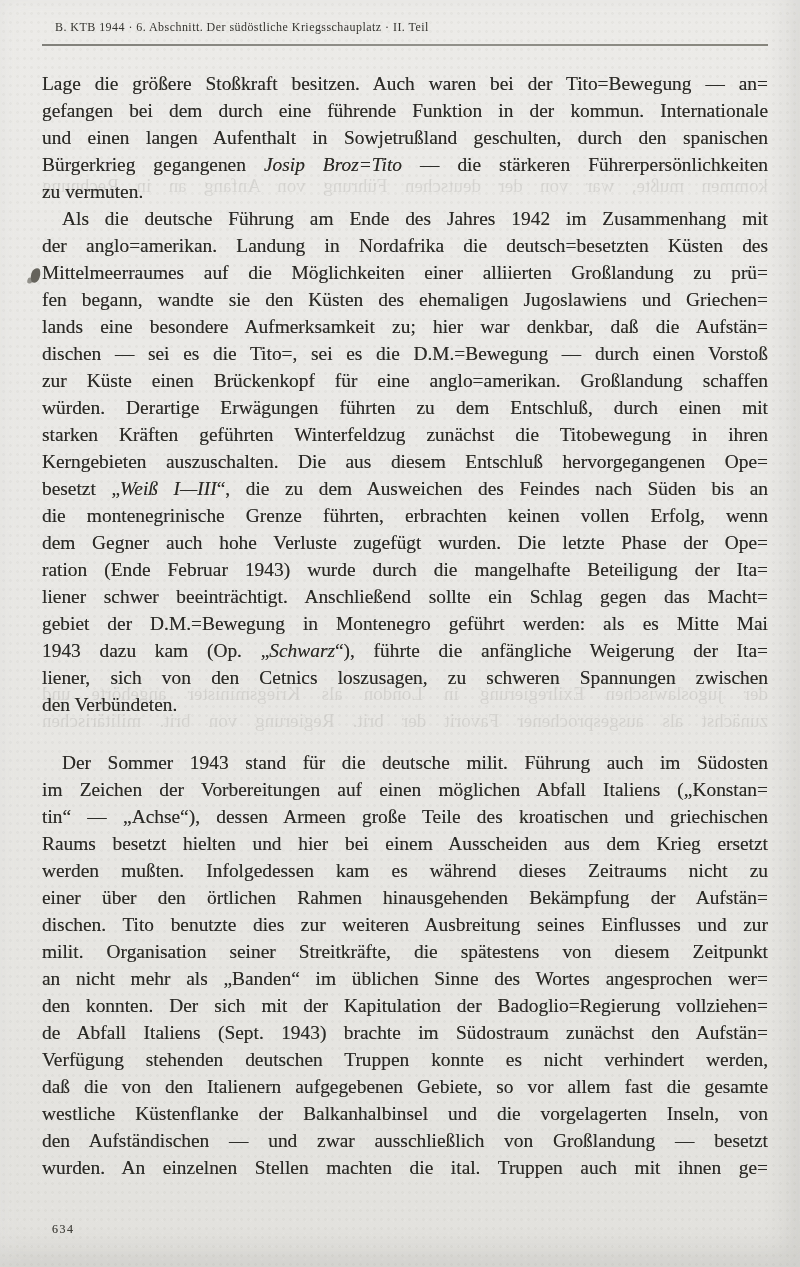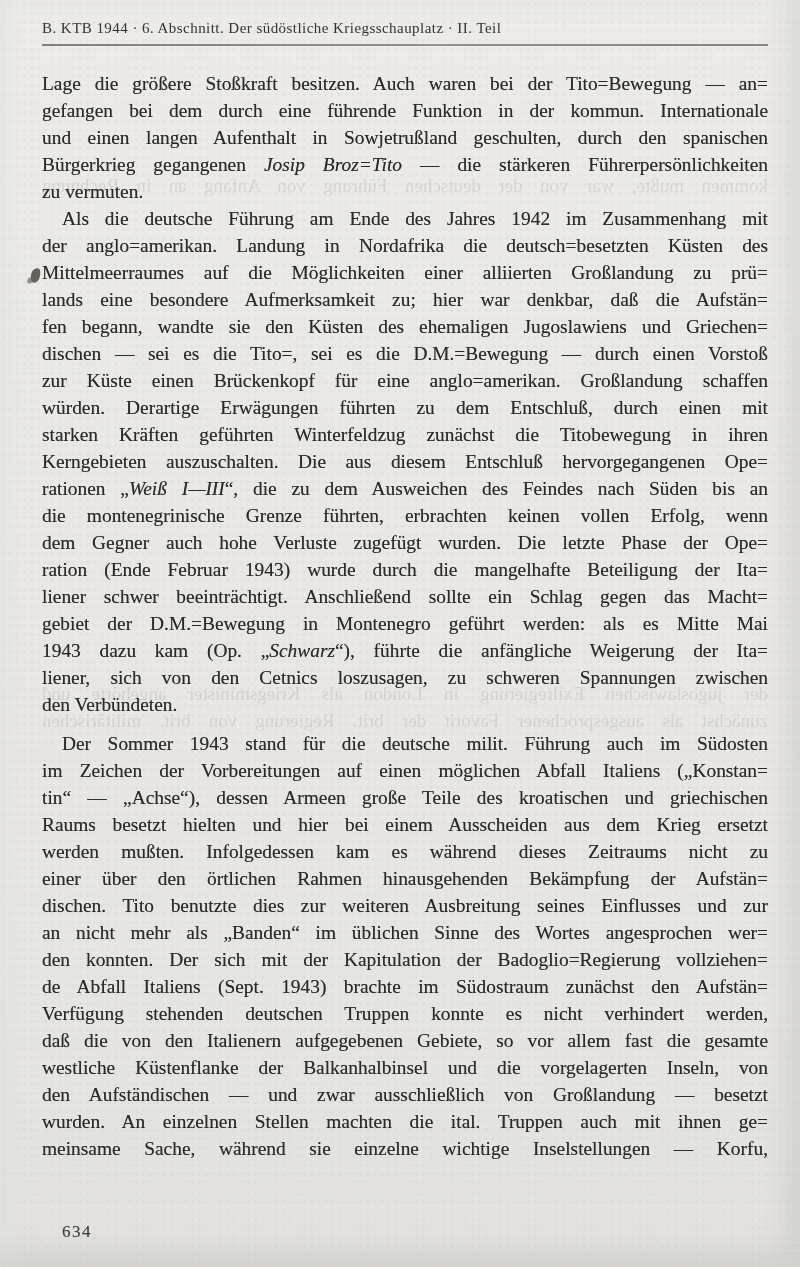--- a/index.html
+++ b/index.html
@@ -20,37 +20,37 @@
       radial-gradient(rgba(110,110,100,.055) 1px, transparent 1.4px),
       radial-gradient(rgba(255,255,255,.07) 1px, transparent 1.3px);
     background-size:7px 9px,11px 13px;
     background-position:0 0,3px 5px;
   }
   .vignette{
     position:absolute;inset:0;pointer-events:none;
     box-shadow:inset -8px -10px 30px rgba(95,95,88,.16), inset 6px 4px 22px rgba(255,255,255,.28);
   }
   .running-head{
-    position:absolute;top:20px;left:42px;width:726px;
-    font-size:15px;letter-spacing:.45px;color:#34332e;
+    position:absolute;top:20px;left:55px;width:726px;
+    font-size:12px;letter-spacing:.45px;color:#34332e;
     white-space:nowrap;
   }
   .head-rule{
     position:absolute;top:44px;left:42px;width:726px;height:1.5px;
     background:linear-gradient(90deg,#6e6d66,#82817a 55%,#747369);
     opacity:.85;
   }
   .page-body{
     position:absolute;top:70px;left:42px;width:726px;
     font-size:19.4px;line-height:27px;
     text-rendering:optimizeLegibility;
     text-shadow:0 0 .35px rgba(43,42,38,.55);
   }
   .para{margin:0;}
-  .para.gap{margin-top:12px;}
+  .para.gap{margin-top:31px;}
   .line{
     height:27px;overflow:hidden;
     text-align:justify;text-align-last:justify;font-family:Liberation Serif, serif;
   }
   .line.endleft{text-align-last:left;}
   .line.indent{text-indent:20px;}
   .it{font-style:italic;}
   
   .ghost{
     position:absolute;left:42px;width:726px;height:27px;
@@ -64,22 +64,22 @@
     position:absolute;left:31px;top:268px;width:9px;height:15px;
     background:#44423a;opacity:.8;
     border-radius:62% 38% 55% 45% / 42% 58% 44% 56%;
     transform:rotate(16deg);
   }
   .ink-blot::after{
     content:"";position:absolute;left:-2px;top:11px;width:5px;height:6px;
     background:#4a4840;opacity:.7;border-radius:50% 50% 60% 40%;
   }
   .page-number{
-    position:absolute;top:1222px;left:62px;
-    font-size:17px;letter-spacing:1.5px;color:#45443e;
+    position:absolute;top:1222px;left:52px;
+    font-size:12px;letter-spacing:1.5px;color:#45443e;
     text-shadow:0 0 .4px rgba(60,60,55,.5);
   }
 </style>
 </head>
 <body>
 
 <div class="page">
   <div class="running-head">B. KTB 1944 · 6. Abschnitt. Der südöstliche Kriegsschauplatz · II. Teil</div>
   <div class="head-rule"></div>
 
@@ -88,54 +88,54 @@
         <div class="line"><span>Lage die größere Stoßkraft besitzen. Auch waren bei der Tito=Bewegung — an=</span></div>
         <div class="line"><span>gefangen bei dem durch eine führende Funktion in der kommun. Internationale</span></div>
         <div class="line"><span>und einen langen Aufenthalt in Sowjetrußland geschulten, durch den spanischen</span></div>
         <div class="line"><span>Bürgerkrieg gegangenen </span><span class="it">Josip Broz=Tito</span><span> — die stärkeren Führerpersönlichkeiten</span></div>
         <div class="line endleft"><span>zu vermuten.</span></div>
       </div>
       <div class="para">
         <div class="line indent"><span>Als die deutsche Führung am Ende des Jahres 1942 im Zusammenhang mit</span></div>
         <div class="line"><span>der anglo=amerikan. Landung in Nordafrika die deutsch=besetzten Küsten des</span></div>
         <div class="line"><span>Mittelmeerraumes auf die Möglichkeiten einer alliierten Großlandung zu prü=</span></div>
+        <div class="line"><span>fen begann, wandte sie den Küsten des ehemaligen Jugoslawiens und Griechen=</span></div>
         <div class="line"><span>lands eine besondere Aufmerksamkeit zu; hier war denkbar, daß die Aufstän=</span></div>
-        <div class="line"><span>fen begann, wandte sie den Küsten des ehemaligen Jugoslawiens und Griechen=</span></div>
         <div class="line"><span>dischen — sei es die Tito=, sei es die D.M.=Bewegung — durch einen Vorstoß</span></div>
         <div class="line"><span>zur Küste einen Brückenkopf für eine anglo=amerikan. Großlandung schaffen</span></div>
         <div class="line"><span>würden. Derartige Erwägungen führten zu dem Entschluß, durch einen mit</span></div>
         <div class="line"><span>starken Kräften geführten Winterfeldzug zunächst die Titobewegung in ihren</span></div>
         <div class="line"><span>Kerngebieten auszuschalten. Die aus diesem Entschluß hervorgegangenen Ope=</span></div>
-        <div class="line"><span>rationen „</span><span class="it">Weiß I—III</span><span>“, die zu dem Ausweichen des Feindes nach Süden bis an</span></div>
+        <div class="line"><span>besetzt „</span><span class="it">Weiß I—III</span><span>“, die zu dem Ausweichen des Feindes nach Süden bis an</span></div>
         <div class="line"><span>die montenegrinische Grenze führten, erbrachten keinen vollen Erfolg, wenn</span></div>
         <div class="line"><span>dem Gegner auch hohe Verluste zugefügt wurden. Die letzte Phase der Ope=</span></div>
         <div class="line"><span>ration (Ende Februar 1943) wurde durch die mangelhafte Beteiligung der Ita=</span></div>
         <div class="line"><span>liener schwer beeinträchtigt. Anschließend sollte ein Schlag gegen das Macht=</span></div>
         <div class="line"><span>gebiet der D.M.=Bewegung in Montenegro geführt werden: als es Mitte Mai</span></div>
         <div class="line"><span>1943 dazu kam (Op. „</span><span class="it">Schwarz</span><span>“), führte die anfängliche Weigerung der Ita=</span></div>
         <div class="line"><span>liener, sich von den Cetnics loszusagen, zu schweren Spannungen zwischen</span></div>
         <div class="line endleft"><span>den Verbündeten.</span></div>
       </div>
       <div class="para gap">
         <div class="line indent"><span>Der Sommer 1943 stand für die deutsche milit. Führung auch im Südosten</span></div>
         <div class="line"><span>im Zeichen der Vorbereitungen auf einen möglichen Abfall Italiens („Konstan=</span></div>
         <div class="line"><span>tin“ — „Achse“), dessen Armeen große Teile des kroatischen und griechischen</span></div>
         <div class="line"><span>Raums besetzt hielten und hier bei einem Ausscheiden aus dem Krieg ersetzt</span></div>
         <div class="line"><span>werden mußten. Infolgedessen kam es während dieses Zeitraums nicht zu</span></div>
         <div class="line"><span>einer über den örtlichen Rahmen hinausgehenden Bekämpfung der Aufstän=</span></div>
         <div class="line"><span>dischen. Tito benutzte dies zur weiteren Ausbreitung seines Einflusses und zur</span></div>
+        <div class="line"><span>milit. Organisation seiner Streitkräfte, die spätestens von diesem Zeitpunkt</span></div>
         <div class="line"><span>an nicht mehr als „Banden“ im üblichen Sinne des Wortes angesprochen wer=</span></div>
         <div class="line"><span>den konnten. Der sich mit der Kapitulation der Badoglio=Regierung vollziehen=</span></div>
         <div class="line"><span>de Abfall Italiens (Sept. 1943) brachte im Südostraum zunächst den Aufstän=</span></div>
         <div class="line"><span>Verfügung stehenden deutschen Truppen konnte es nicht verhindert werden,</span></div>
         <div class="line"><span>daß die von den Italienern aufgegebenen Gebiete, so vor allem fast die gesamte</span></div>
         <div class="line"><span>westliche Küstenflanke der Balkanhalbinsel und die vorgelagerten Inseln, von</span></div>
         <div class="line"><span>den Aufständischen — und zwar ausschließlich von Großlandung — besetzt</span></div>
         <div class="line"><span>wurden. An einzelnen Stellen machten die ital. Truppen auch mit ihnen ge=</span></div>
-        <div class="line"><span>meinsame Sache, während sie einzelne wichtige Inselstellungen — Korfu,</span></div>
       </div>
     </div>
 
   <div class="ink-blot"></div>
 
   <div class="page-number">634</div>
 
   <div class="vignette"></div>
 <div class="ghost" style="top: 172px;">kommen mußte, war von der deutschen Führung von Anfang an in Rechnung</div>
     <div class="ghost" style="top: 680px;">der jugoslawischen Exilregierung in London als Kriegsminister angehörte und</div>

